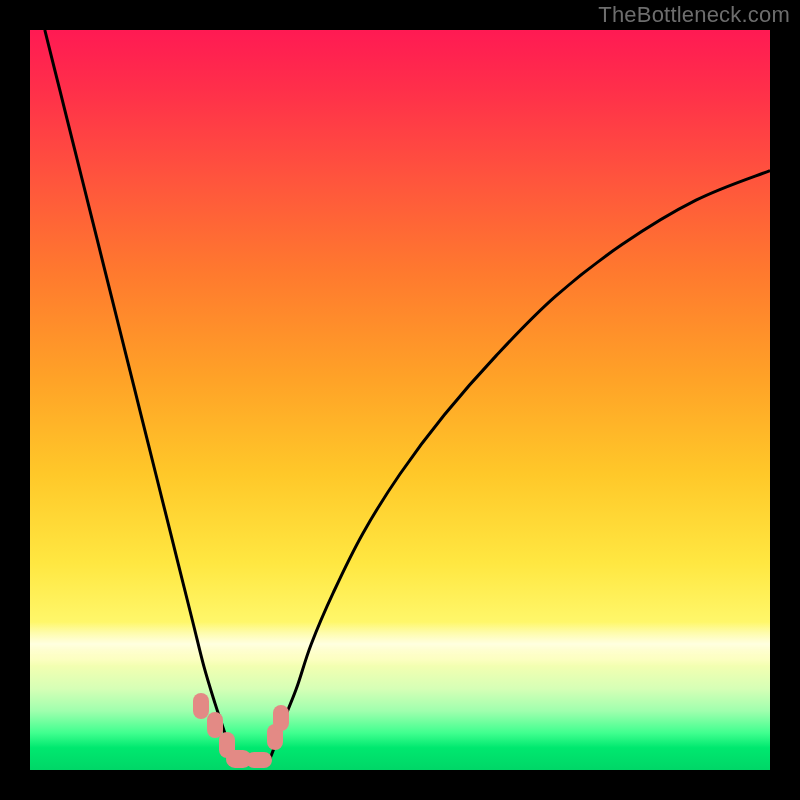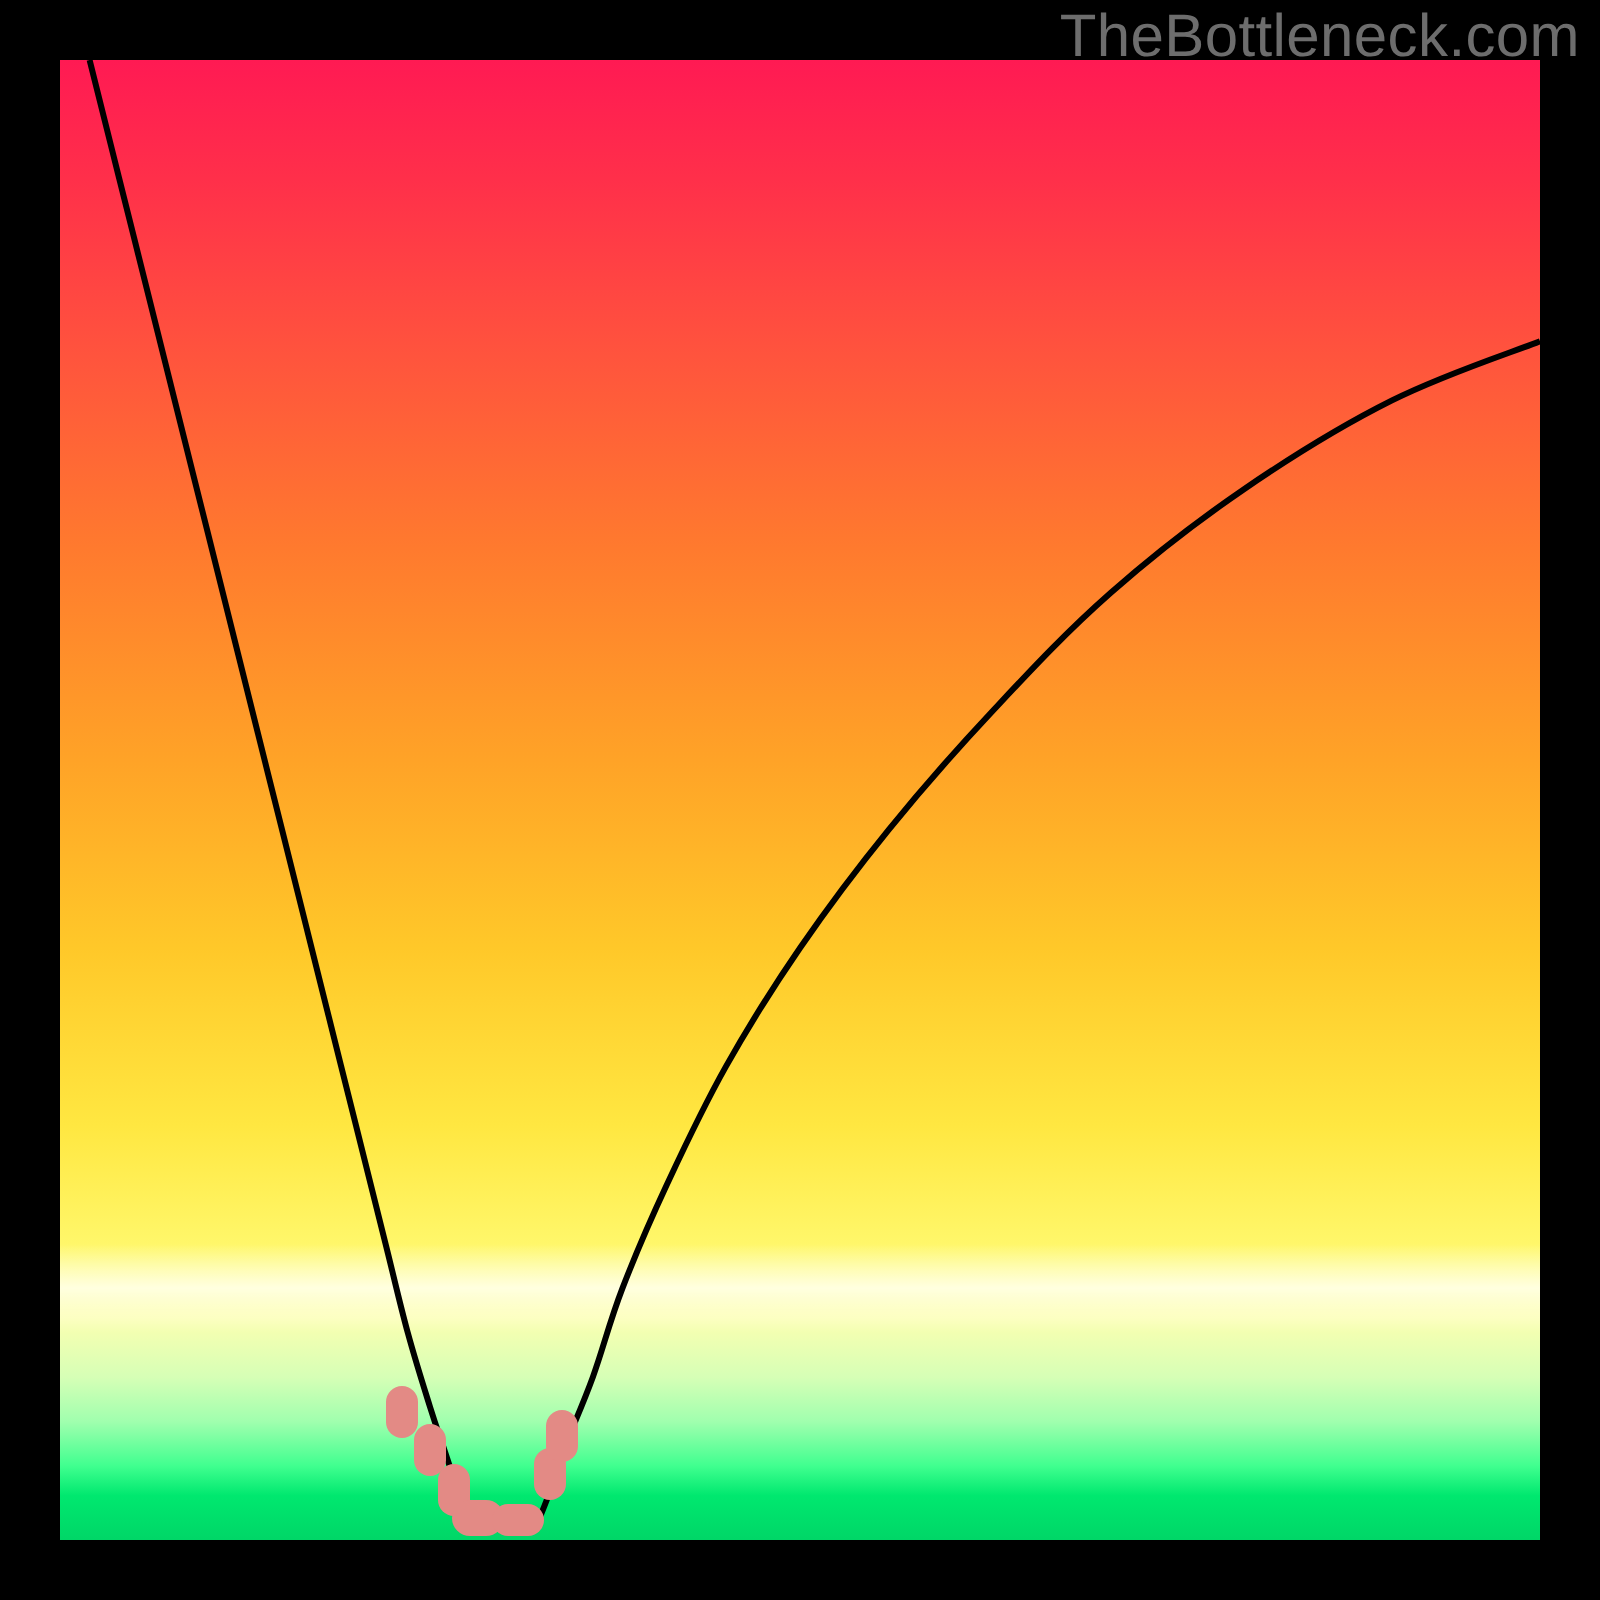--- a/index.html
+++ b/index.html
@@ -17,21 +17,21 @@
     left: 0;
     width: 800px;
     height: 800px;
     background: #000;
   }
   .watermark {
     position: absolute;
     top: 2px;
     right: 10px;
     color: #6d6d6d;
-    font-size: 30px;
+    font-size: 22px;
     letter-spacing: 0.2px;
     z-index: 50;
     font-weight: 500;
   }
   .plot {
     position: absolute;
     top: 30px;
     left: 30px;
     width: 740px;
     height: 740px;

